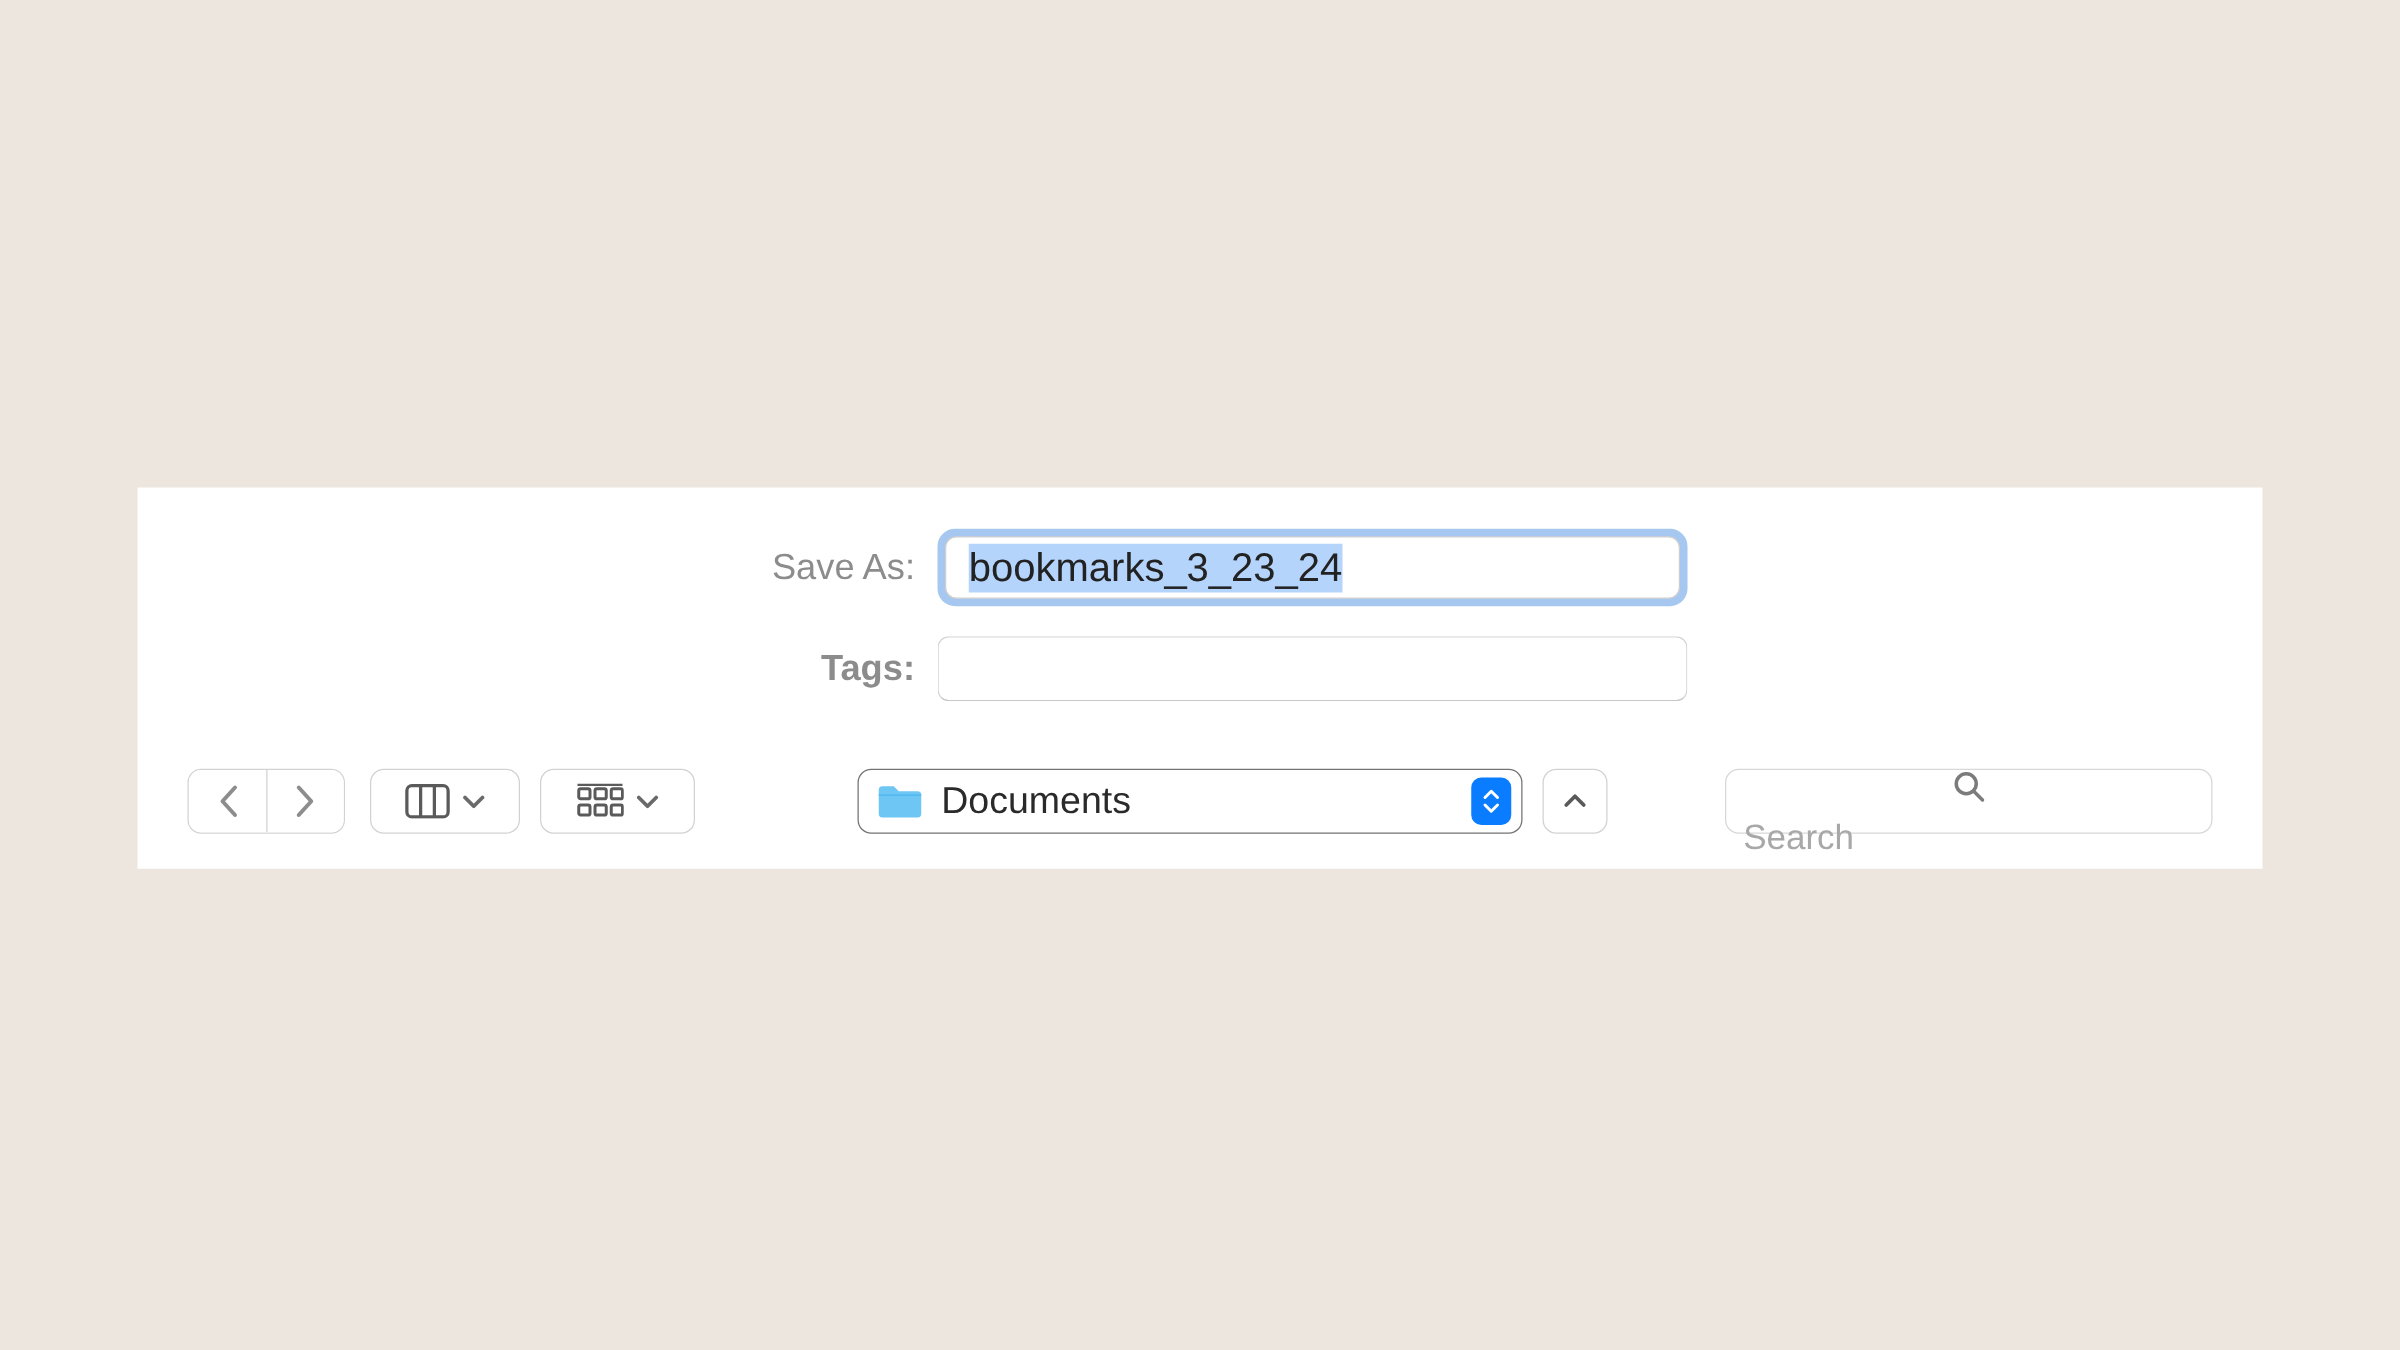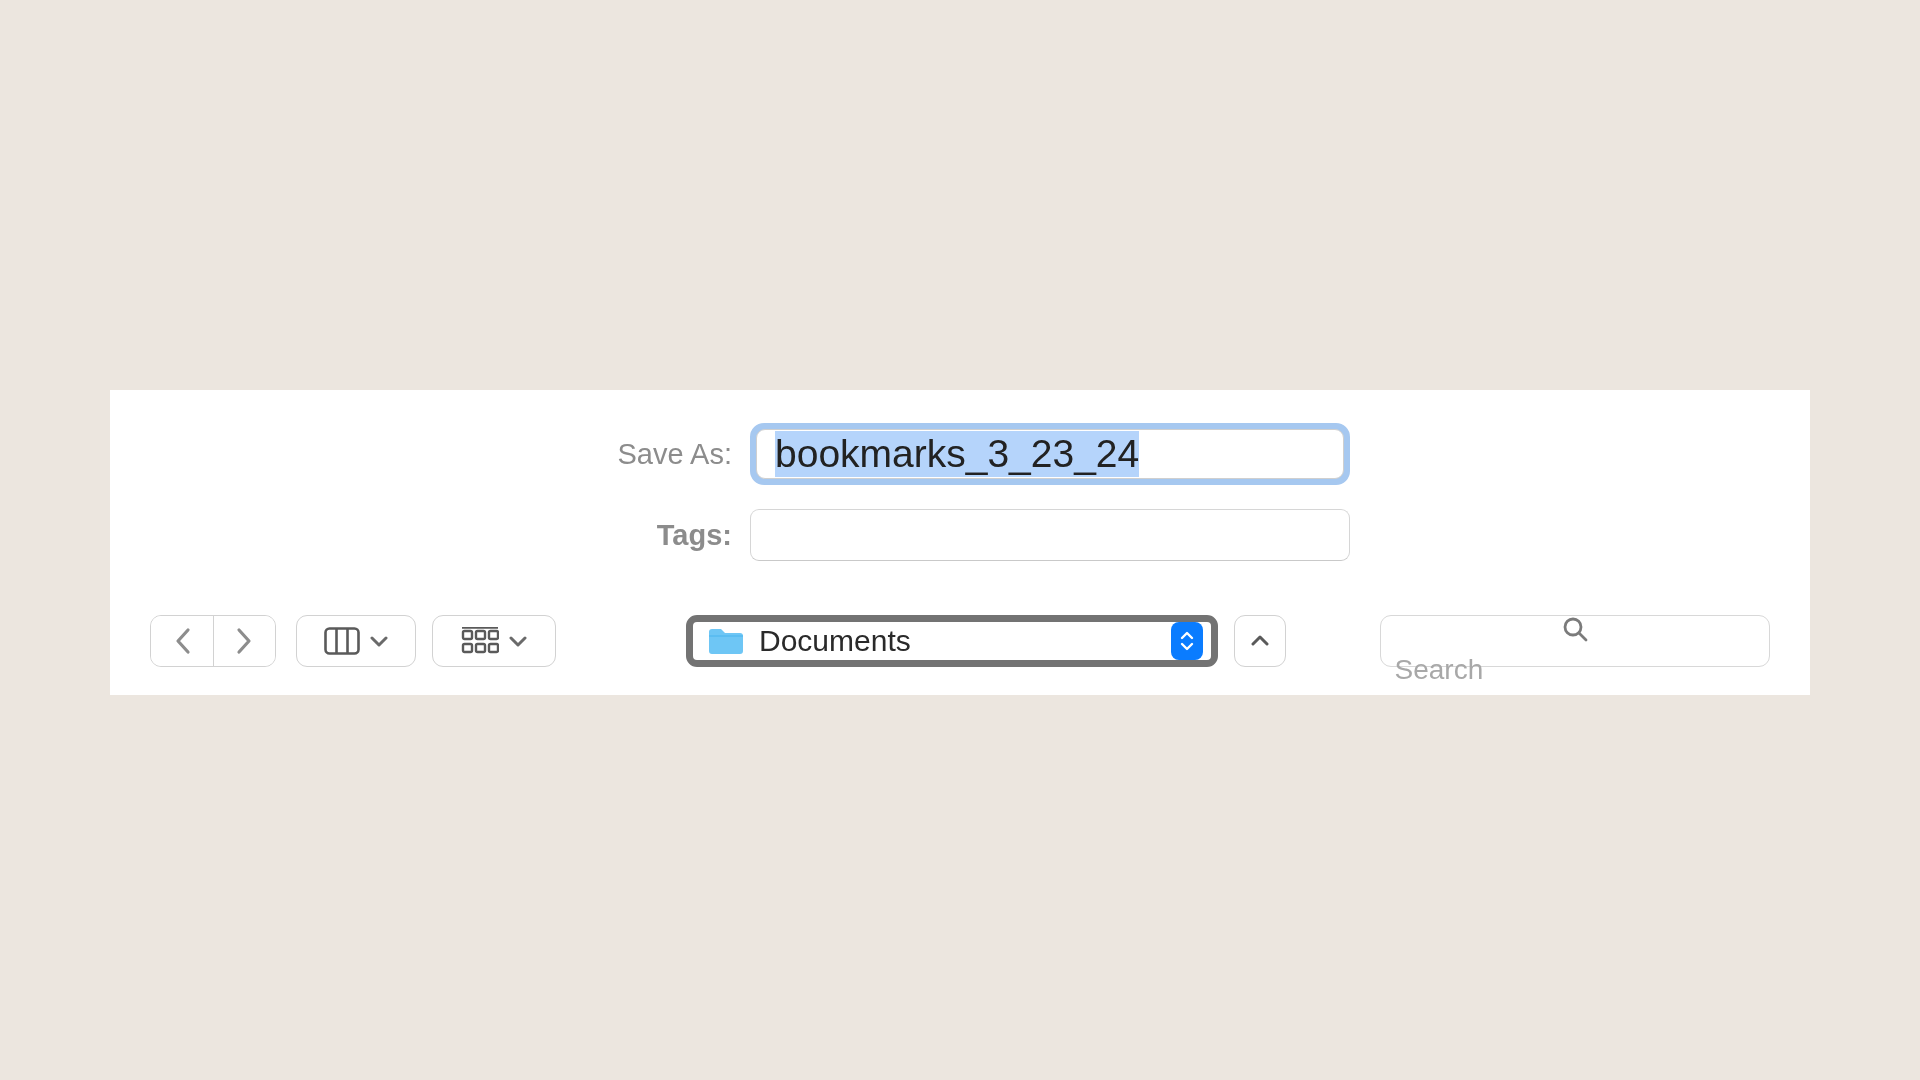--- a/index.html
+++ b/index.html
@@ -46,21 +46,21 @@
     padding: 1px;
   }
   .save-input {
     flex: 1;
     border: 1px solid #cfcfcf;
     border-radius: 9px;
     background: #fff;
     padding: 0 0 0 18px;
     display: flex;
     align-items: center;
-    font-size: 39px;
+    font-size: 32px;
     color: #222;
     overflow: hidden;
   }
   .selected-text {
     background: #b5d4fb;
     padding: 1px 0;
   }
 
   
   .tags-input {
@@ -108,21 +108,21 @@
     height: 52px;
   }
   .view-ctrl { width: 120px; margin-left: 20px; gap: 10px; }
   .grid-ctrl { width: 124px; margin-left: 16px; gap: 10px; }
 
   
   .location {
     width: 532px;
     height: 52px;
     margin-left: 130px;
-    border: 7px solid #737373;
+    border: 1px solid #737373;
     border-radius: 11px;
     background: #fff;
     display: flex;
     align-items: center;
     padding-left: 14px;
     position: relative;
     font-size: 30px;
     color: #2a2a2a;
   }
   .loc-label { margin-left: 14px; }

